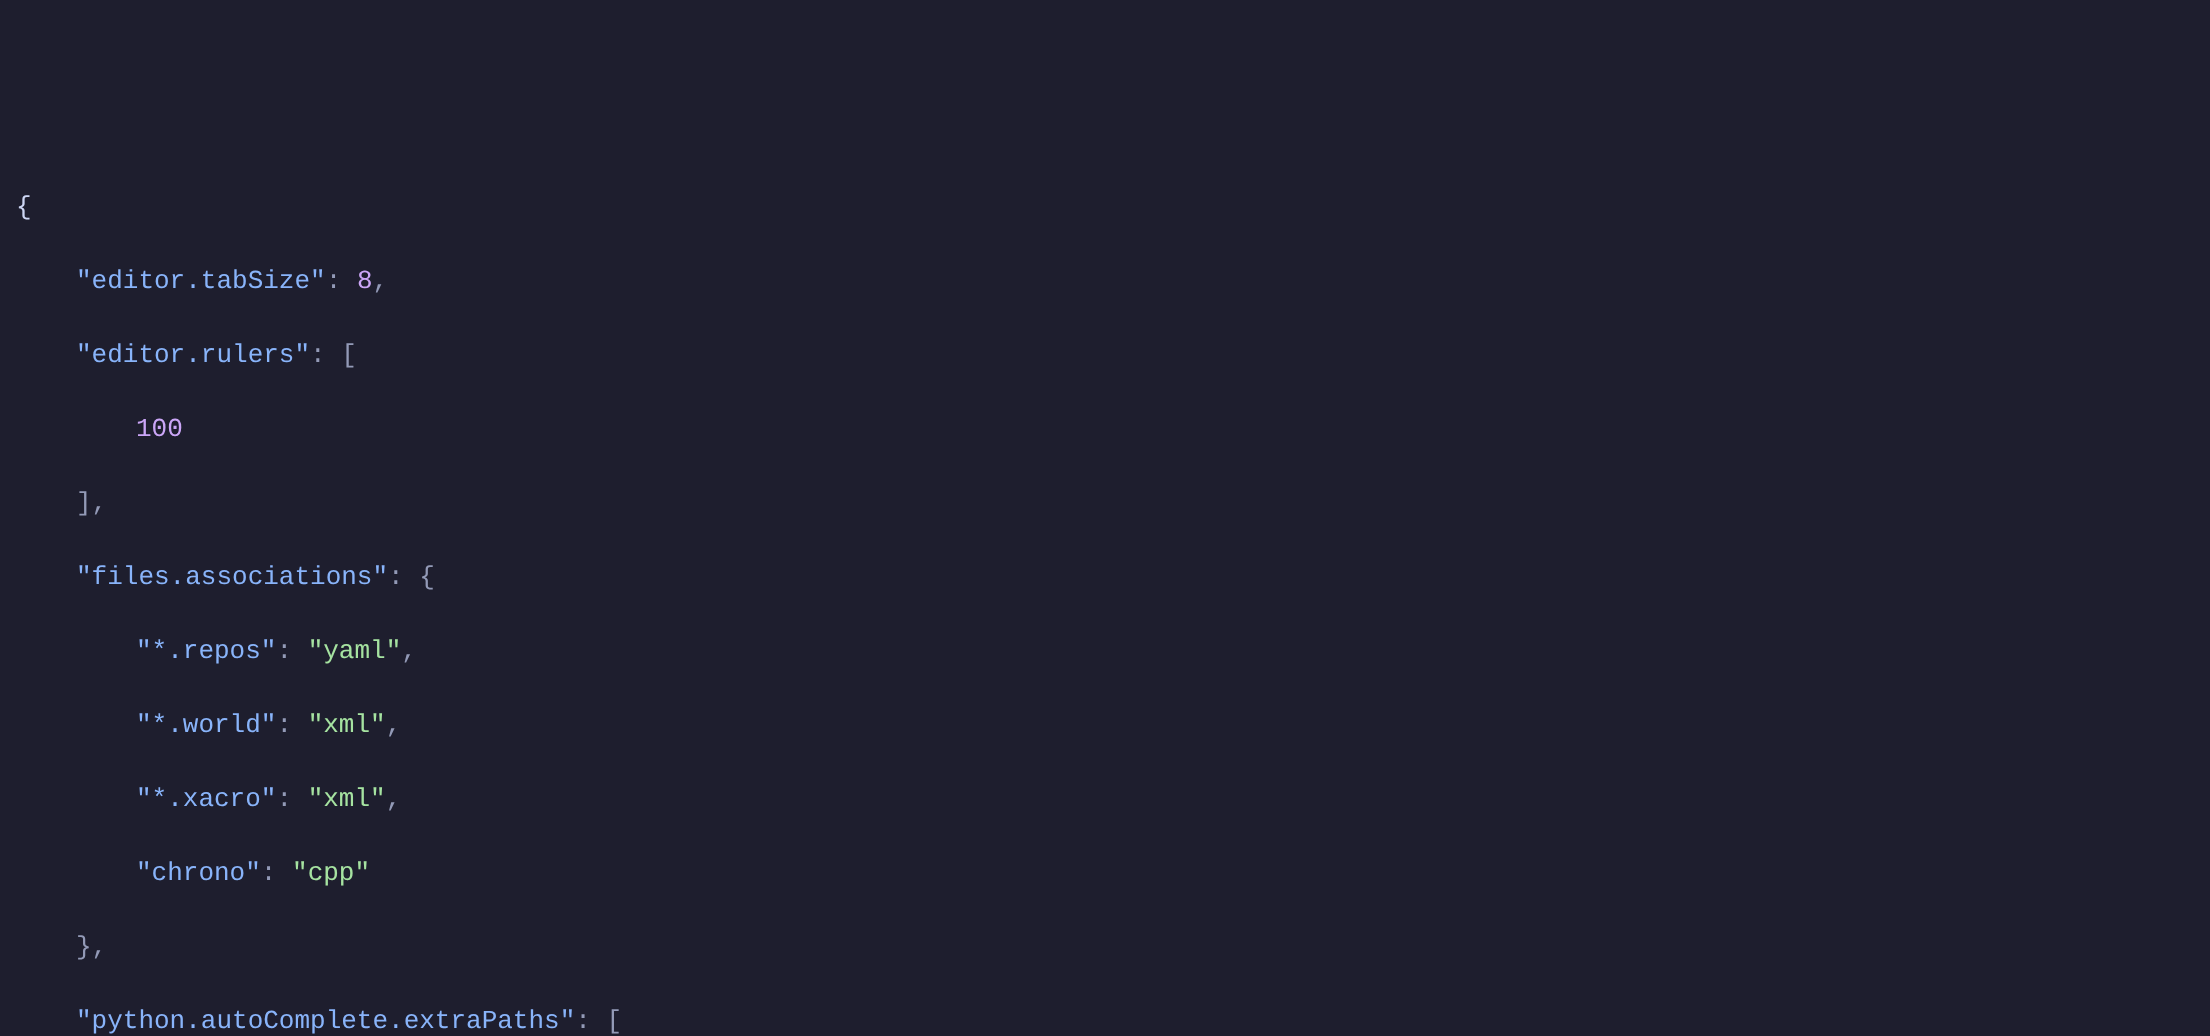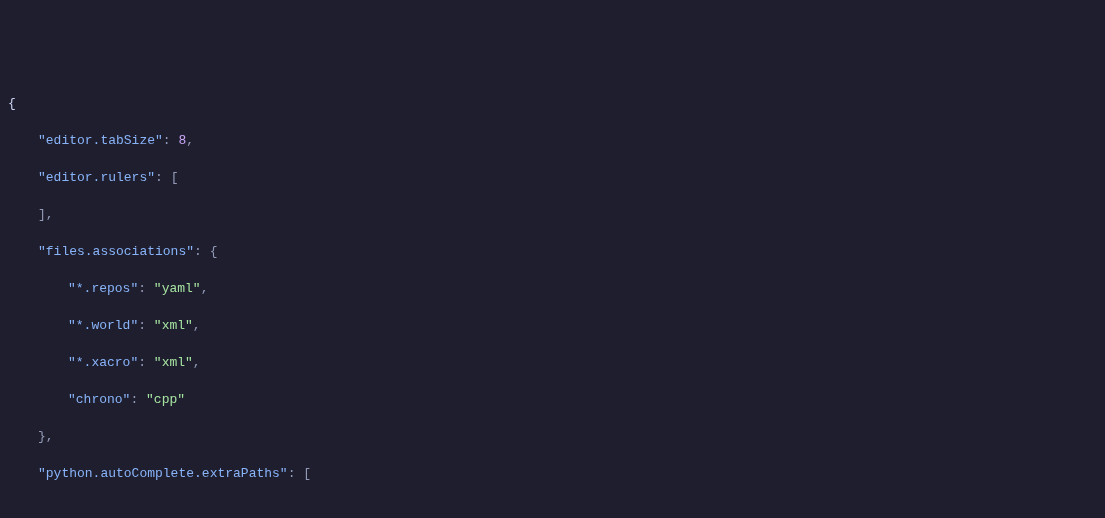--- a/index.html
+++ b/index.html
@@ -32,20 +32,21 @@
 </style>
 </head>
 <body>
 
 
 
 <div class="editor">
 <div class="line"><span class="brace">{</span></div>
 <div class="line ind1"><span class="key">"editor.tabSize"</span><span class="punct">: </span><span class="num">8</span><span class="punct">,</span></div>
 <div class="line ind1"><span class="key">"editor.rulers"</span><span class="punct">: [</span></div>
+<div class="line ind2"><span class="num">100</span></div>
 <div class="line ind1"><span class="punct">],</span></div>
 <div class="line ind1"><span class="key">"files.associations"</span><span class="punct">: {</span></div>
 <div class="line ind2"><span class="key">"*.repos"</span><span class="punct">: </span><span class="str">"yaml"</span><span class="punct">,</span></div>
 <div class="line ind2"><span class="key">"*.world"</span><span class="punct">: </span><span class="str">"xml"</span><span class="punct">,</span></div>
 <div class="line ind2"><span class="key">"*.xacro"</span><span class="punct">: </span><span class="str">"xml"</span><span class="punct">,</span></div>
 <div class="line ind2"><span class="key">"chrono"</span><span class="punct">: </span><span class="str">"cpp"</span></div>
 <div class="line ind1"><span class="punct">},</span></div>
 <div class="line ind1"><span class="key">"python.autoComplete.extraPaths"</span><span class="punct">: [</span></div>
 
 

